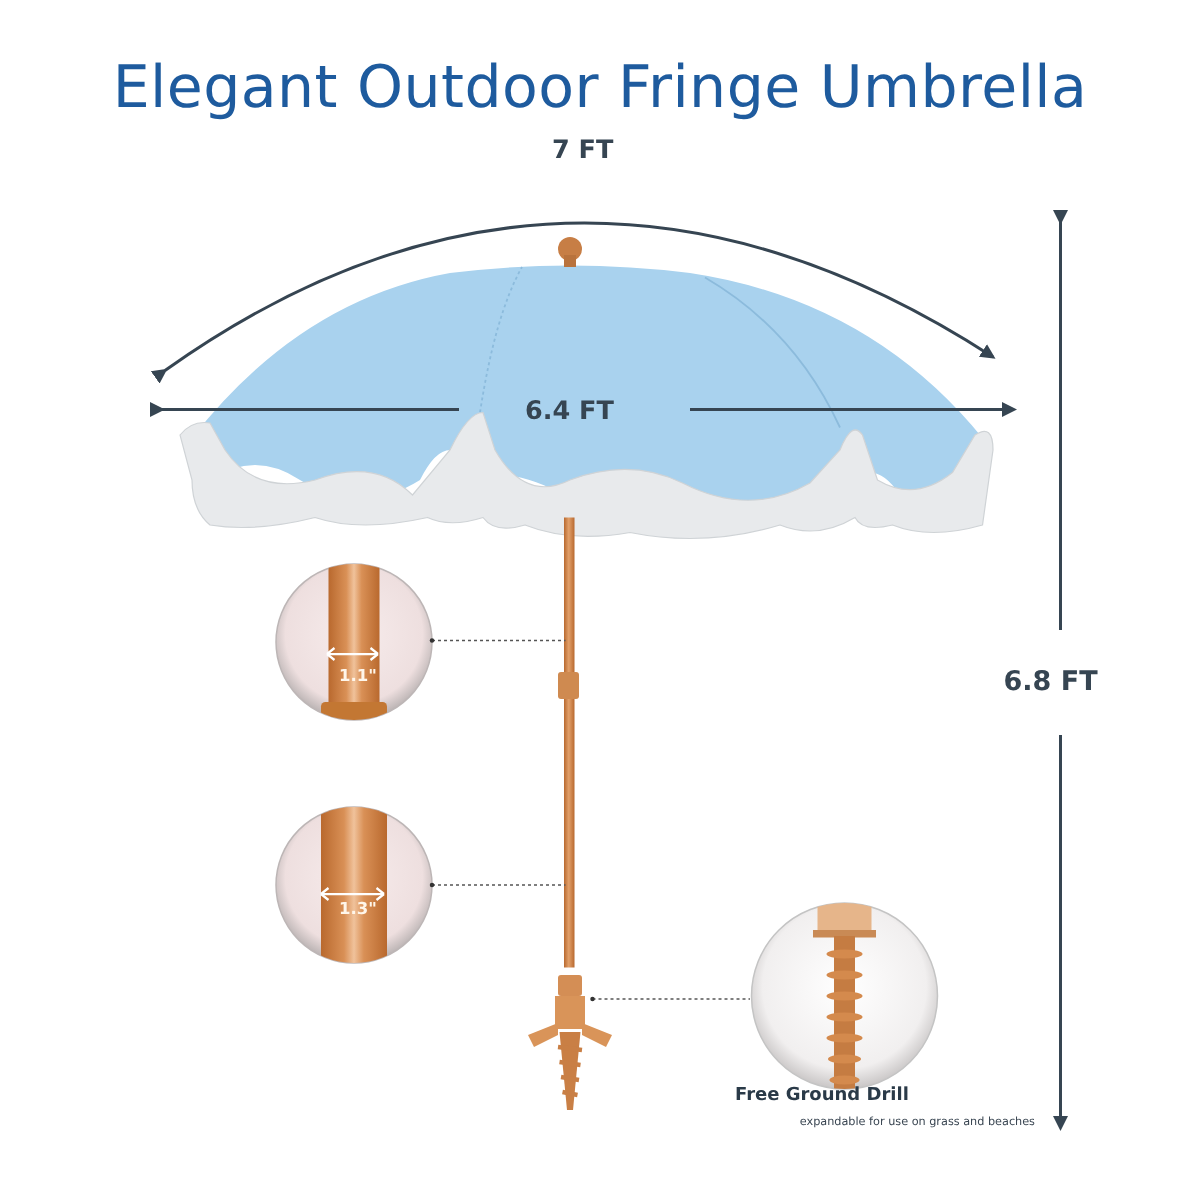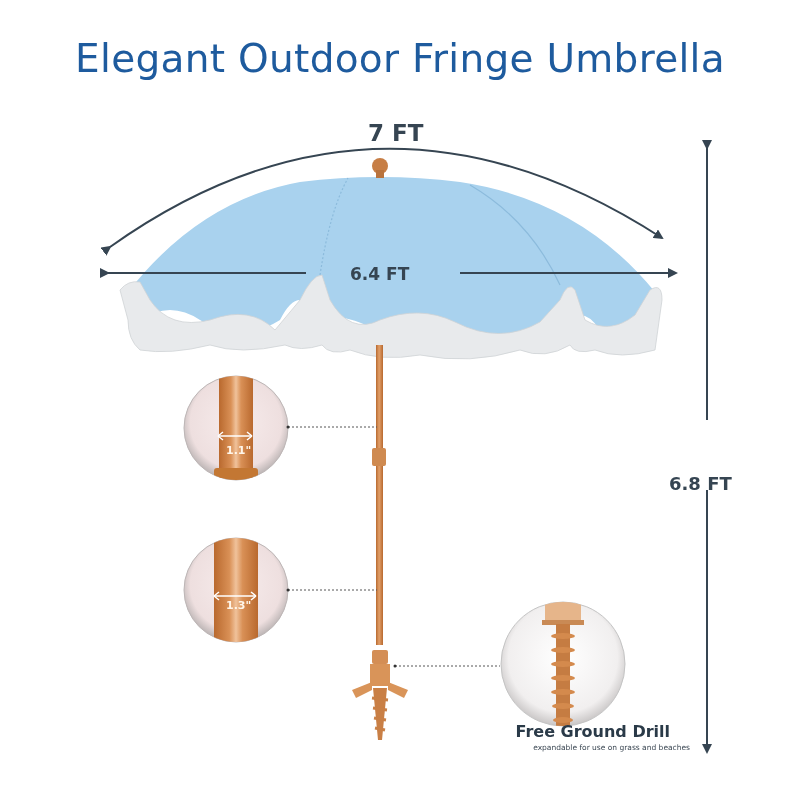--- a/index.html
+++ b/index.html
@@ -6,27 +6,27 @@
     body { width: 800px; height: 800px; position: relative; overflow: hidden; font-family: "Liberation Sans", sans-serif; }
     .title {
       position: absolute; left: 0; top: 36px; width: 800px; text-align: center;
       font-family: "DejaVu Sans", sans-serif; font-weight: normal; font-size: 39px;
       color: #1e5b9e; letter-spacing: 0.3px; margin: 0;
     }
     .dim-label {
       position: absolute; font-family: "DejaVu Sans", sans-serif; font-weight: bold;
       color: #364552; white-space: nowrap;
     }
-    .dim-7ft { left: 368px; top: 120px; font-size: 23px; }
+    .dim-7ft { left: 368px; top: 90px; font-size: 17px; }
     .dim-64ft { left: 350px; top: 264px; font-size: 17px; }
-    .dim-68ft { left: 669px; top: 444px; font-size: 18px; margin-top: 29px; }
+    .dim-68ft { left: 669px; top: 444px; font-size: 18px; }
     svg.scene { position: absolute; left: 0; top: 0; }
     .drill-title {
-      position: absolute; left: 490px; top: 722px; width: 180px; text-align: right;
-      font-family: "DejaVu Sans", sans-serif; font-weight: bold; font-size: 16px; color: #2a3a48;
+      position: absolute; left: 490px; top: 722px; width: 180px; text-align: left;
+      font-family: "DejaVu Sans", sans-serif; font-weight: bold; font-size: 12px; color: #2a3a48;
     }
     .drill-sub {
       position: absolute; left: 470px; top: 743px; width: 220px; text-align: right;
       font-family: "DejaVu Sans", sans-serif; font-size: 7.5px; color: #3a4652;
     }
     .pole-label {
       position: absolute; font-family: "DejaVu Sans", sans-serif; font-size: 11px;
       color: #fff6ea; font-weight: bold;
     }
     .pole-label-upper { left: 226px; top: 444px; }

